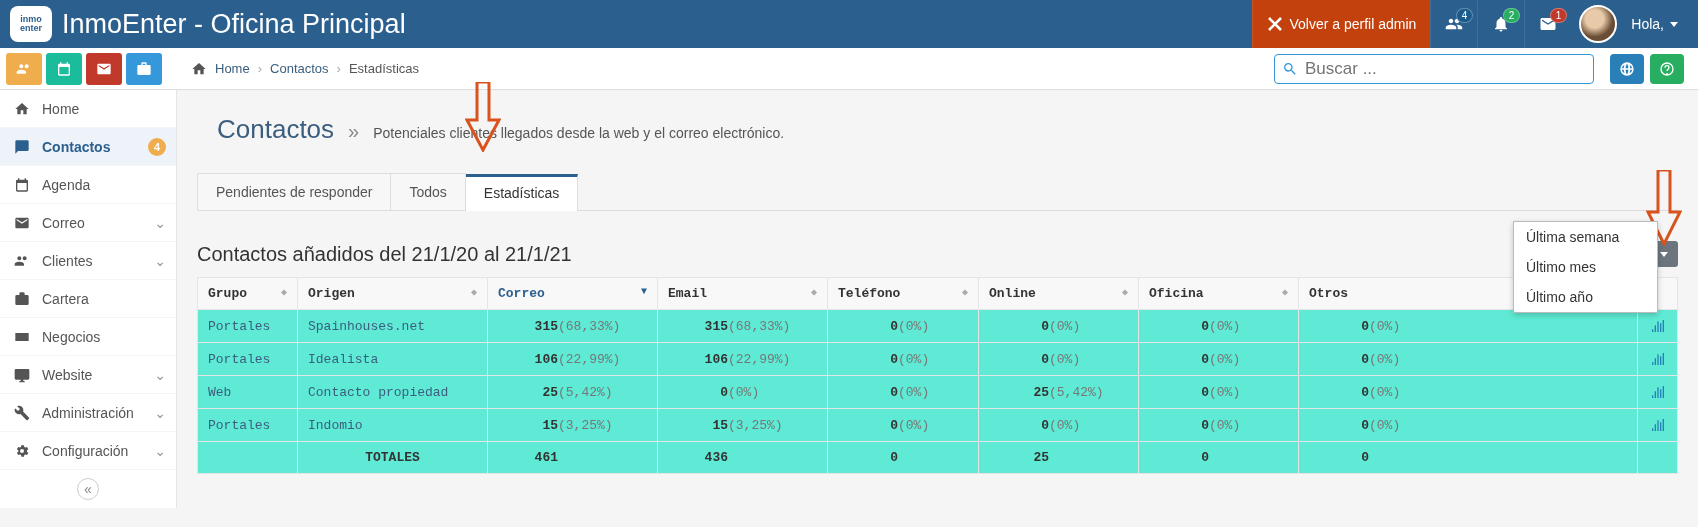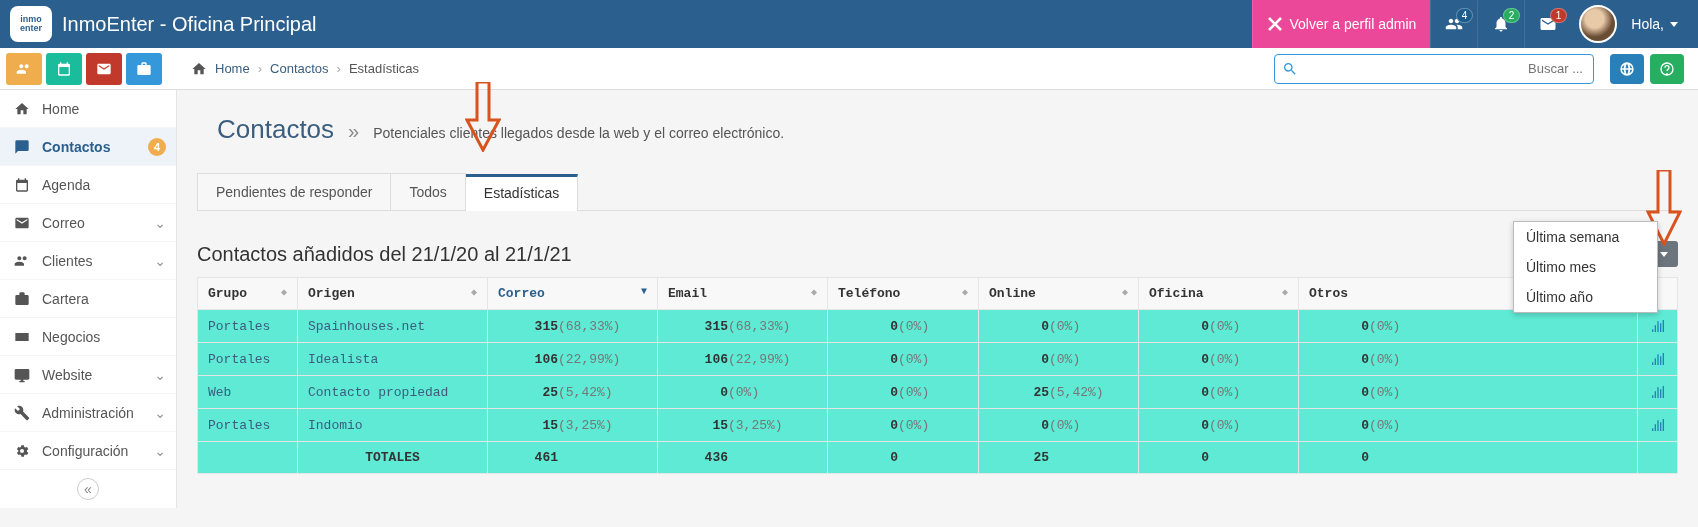--- a/index.html
+++ b/index.html
@@ -1,45 +1,45 @@
 <!DOCTYPE html>
 <html><head>
 <meta charset="utf-8">
 <style>
 * { box-sizing: border-box; margin: 0; padding: 0; }
 body { font-family: -apple-system, "Segoe UI", Arial, sans-serif; font-size: 14px; color: #333; background: #f5f5f5; width: 1698px; }
 
 
 .topbar { height: 48px; background: #2b5f8e; display: flex; align-items: center; color: #fff; }
 .logo-box { width: 42px; height: 36px; background: #fff; border-radius: 8px; margin: 0 10px; display: flex; align-items: center; justify-content: center; color: #2b5f8e; font-size: 9px; font-weight: bold; text-align:center; line-height:1; }
-.topbar-title { font-size: 20px; font-weight: 300; flex: 0 0 auto; }
+.topbar-title { font-size: 27px; font-weight: 300; flex: 0 0 auto; }
 .topbar-spacer { flex: 1; }
 .tb-btn { height: 48px; padding: 0 14px; display: flex; align-items: center; gap: 6px; cursor: pointer; border-left: 1px solid rgba(255,255,255,0.1); }
-.tb-btn.red { background: #ec4899; }
+.tb-btn.red { background: #c2410c; }
 .tb-btn.ic { position: relative; }
 .badge { position: absolute; top: 8px; right: 4px; background: #1c5c8c; border:1px solid rgba(255,255,255,.3); color: #fff; font-size: 10px; padding: 1px 5px; border-radius: 8px; }
 .badge.g { background:#27ae60; }
 .badge.r { background:#c0392b; }
 .avatar-img { width: 38px; height: 38px; border-radius: 50%; background: radial-gradient(circle at 40% 35%, #e8c9a8 30%, #6a4d35 60%); border:2px solid #fff; margin: 0 8px; }
 .tb-user { display:flex; align-items:center; gap:6px; padding-right:20px; }
 .caret-d { width:0; height:0; border-left:4px solid transparent; border-right:4px solid transparent; border-top:5px solid #fff; }
 
 
 .secondbar { height: 42px; background: #fff; border-bottom: 1px solid #ddd; display: flex; align-items: center; }
 .sb-left { width: 177px; display: flex; gap: 4px; padding: 0 6px; }
 .sq-btn { width: 36px; height: 32px; background: #f0ad4e; color: #fff; display: flex; align-items: center; justify-content: center; border-radius: 3px; cursor: pointer; }
 .sq-btn.g { background: #1abc9c; }
 .sq-btn.r { background: #c0392b; }
 .sq-btn.b { background: #3498db; }
 .sb-main { flex: 1; display: flex; align-items: center; padding: 0 14px; }
 .bc { display: flex; align-items: center; gap: 8px; flex: 1; color: #555; font-size: 13px; }
 .bc a { color: #3b5e7e; cursor: pointer; }
 .bc .sep { color: #aaa; }
 .search-wrap { position: relative; margin-right: 10px; }
-.search-wrap input { width: 320px; height: 30px; border: 1px solid #3498db; border-radius: 4px; padding: 0 10px 0 30px; font-size: 13px; outline: none; text-align: right; }
+.search-wrap input { width: 320px; height: 30px; border: 1px solid #3498db; border-radius: 4px; padding: 0 10px 0 30px; font-size: 17px; outline: none; }
 .search-ic { position: absolute; left: 8px; top: 7px; color: #3498db; }
 .circ-btn { width: 34px; height: 30px; border-radius: 4px; color: #fff; display: flex; align-items: center; justify-content: center; margin-left: 6px; cursor: pointer; }
 .circ-btn.blue { background: #2980b9; }
 .circ-btn.green { background: #27ae60; }
 
 
 .wrap { display: flex; }
 .sidebar { width: 177px; background: #fff; border-right: 1px solid #e5e5e5; }
 .side-item { height: 38px; display: flex; align-items: center; padding: 0 14px; gap: 12px; cursor: pointer; color: #555; border-bottom: 1px solid #f5f5f5; position: relative; font-size: 14px; }
 .side-item.active { background: #edf3f8; color: #2b5f8e; font-weight: 600; }

